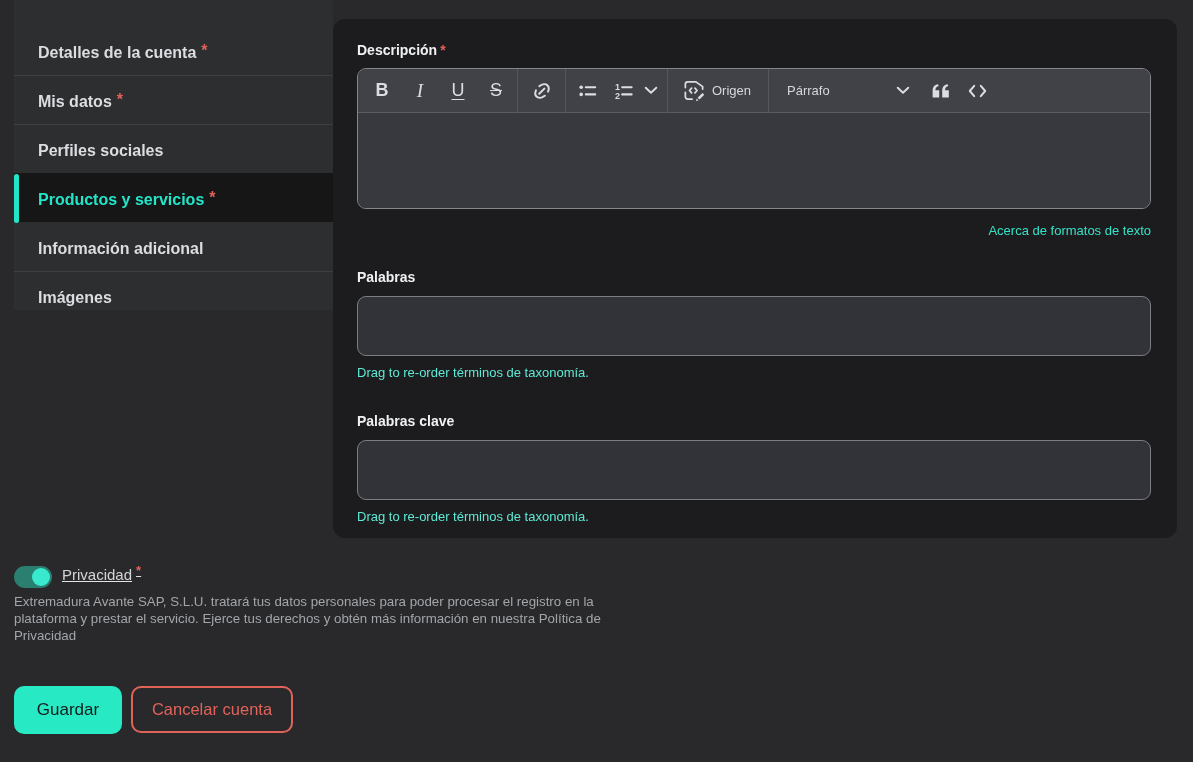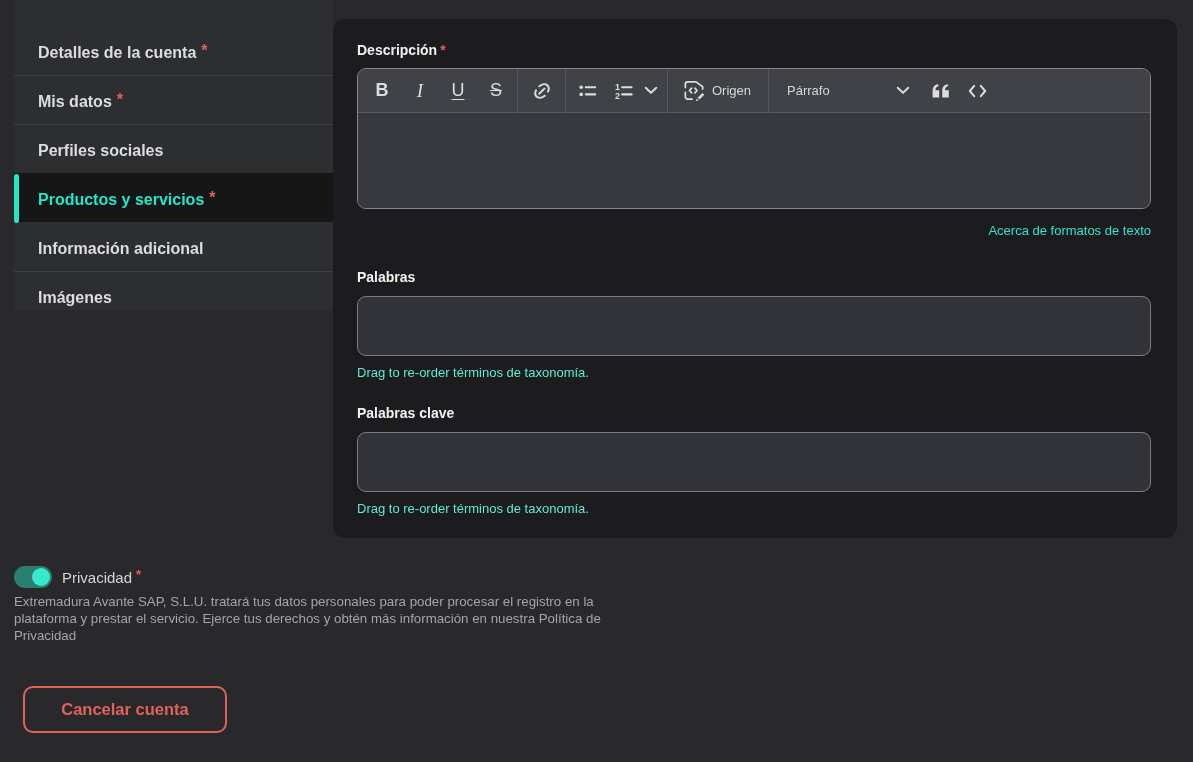--- a/index.html
+++ b/index.html
@@ -63,43 +63,43 @@
     color:#35e2c6; text-decoration-style:dotted;
     text-underline-offset:3px; width:794px;
   }
   .fgroup { margin-top:32px; }
   .input {
     margin-top:11px; width:794px; height:60px; background:#313338;
     border:1px solid #7b7d82; border-radius:9px;
   }
   .helper { margin-top:9px; font-size:13px; color:#5eead4; }
   
-  .privacy-row { position:absolute; left:14px; top:566px; display:flex; align-items:center; }
+  .privacy-row { position:absolute; left:14px; top:566px; display:flex; align-items:flex-start;text-decoration:underline; }
   .toggle {
     width:38px; height:22px; background:#2a7f71; border-radius:11px; position:relative;
   }
   .toggle::after {
     content:""; position:absolute; right:2px; top:2px; width:18px; height:18px;
     border-radius:50%; background:#39e9cd;
   }
   .privacy-row .txt { margin-left:10px; font-size:15px; color:#d3d5d8; }
   .privacy-row .req { position:relative; top:-3px; margin-left:4px; font-size:13px; }
   .privacy-text {
     position:absolute; left:14px; top:593px; width:612px; font-size:13.3px;
     line-height:17px; color:#a2a5a9;
   }
   
   .actions { position:absolute; left:14px; top:686px; display:flex; }
   .btn-save {
     width:108px; height:48px; background:#27e9c4; color:#17191b; border:none;
     border-radius:10px; font-size:17px; font-weight:400; font-family:"Liberation Sans",sans-serif;
   }
   .btn-cancel {
-    margin-left:9px; width:204px; height:47px; background:transparent; color:#e0635a;
-    border:2px solid #e0635a; border-radius:10px; font-size:16.5px; font-weight:700;
+    margin-left:9px; width:162px; height:47px; background:transparent; color:#e0635a;
+    border:2px solid #e0635a; border-radius:10px; font-size:16.5px; font-weight:400;
     font-family:"Liberation Sans",sans-serif;
   }
   svg { display:block; }
 </style>
 </head>
 <body>
   <ul class="tabs">
     <li>Detalles de la cuenta<span class="req">*</span></li>
     <li>Mis datos<span class="req">*</span></li>
     <li>Perfiles sociales</li>
@@ -180,29 +180,30 @@
       <div class="editor-body"></div>
     </div>
     <a class="formats-link">Acerca de formatos de texto</a>
 
     <div class="fgroup" style="margin-top:31px;">
       <div class="label" style="font-weight:700;">Palabras</div>
       <div class="input"></div>
       <div class="helper">Drag to re-order términos de taxonomía.</div>
     </div>
 
-    <div class="fgroup" style="margin-top:25px;">
+    <div class="fgroup" style="margin-top:33px;">
       <div class="label">Palabras clave</div>
       <div class="input"></div>
       <div class="helper">Drag to re-order términos de taxonomía.</div>
     </div>
   </div>
 
   <div class="privacy-row">
     <span class="toggle"></span>
     <span class="txt">Privacidad</span>
     <span class="req">*</span>
   </div>
   <div class="privacy-text">Extremadura Avante SAP, S.L.U. tratará tus datos personales para poder procesar el registro en la plataforma y prestar el servicio. Ejerce tus derechos y obtén más información en nuestra Política de Privacidad</div>
 
   <div class="actions">
+    <button class="btn-save">Guardar</button>
     <button class="btn-cancel">Cancelar cuenta</button>
   </div>
 
 </body></html>

